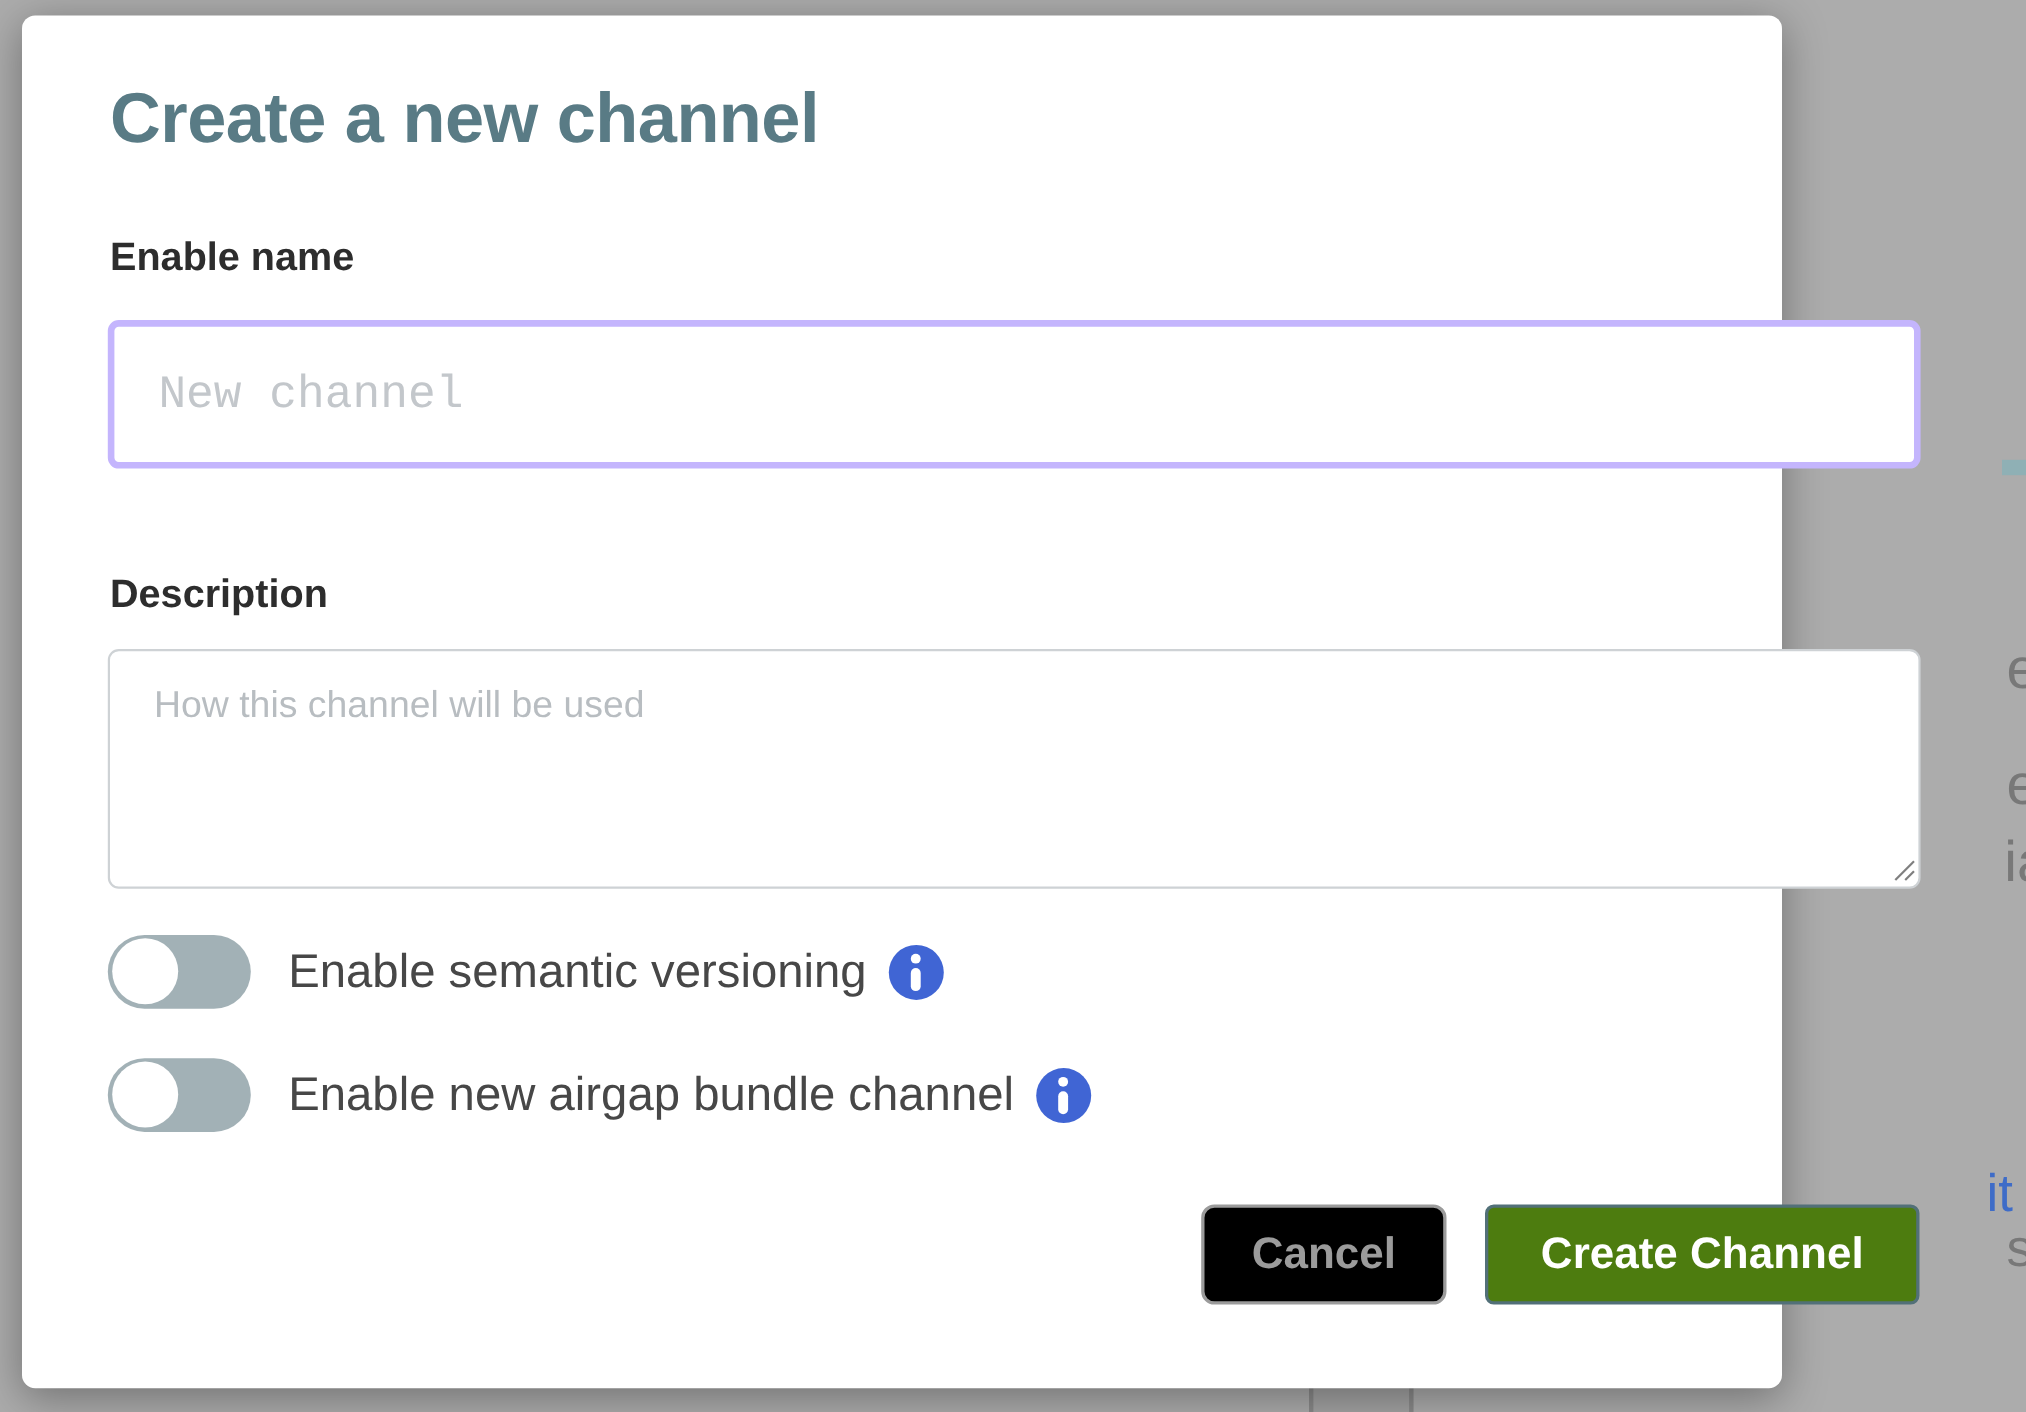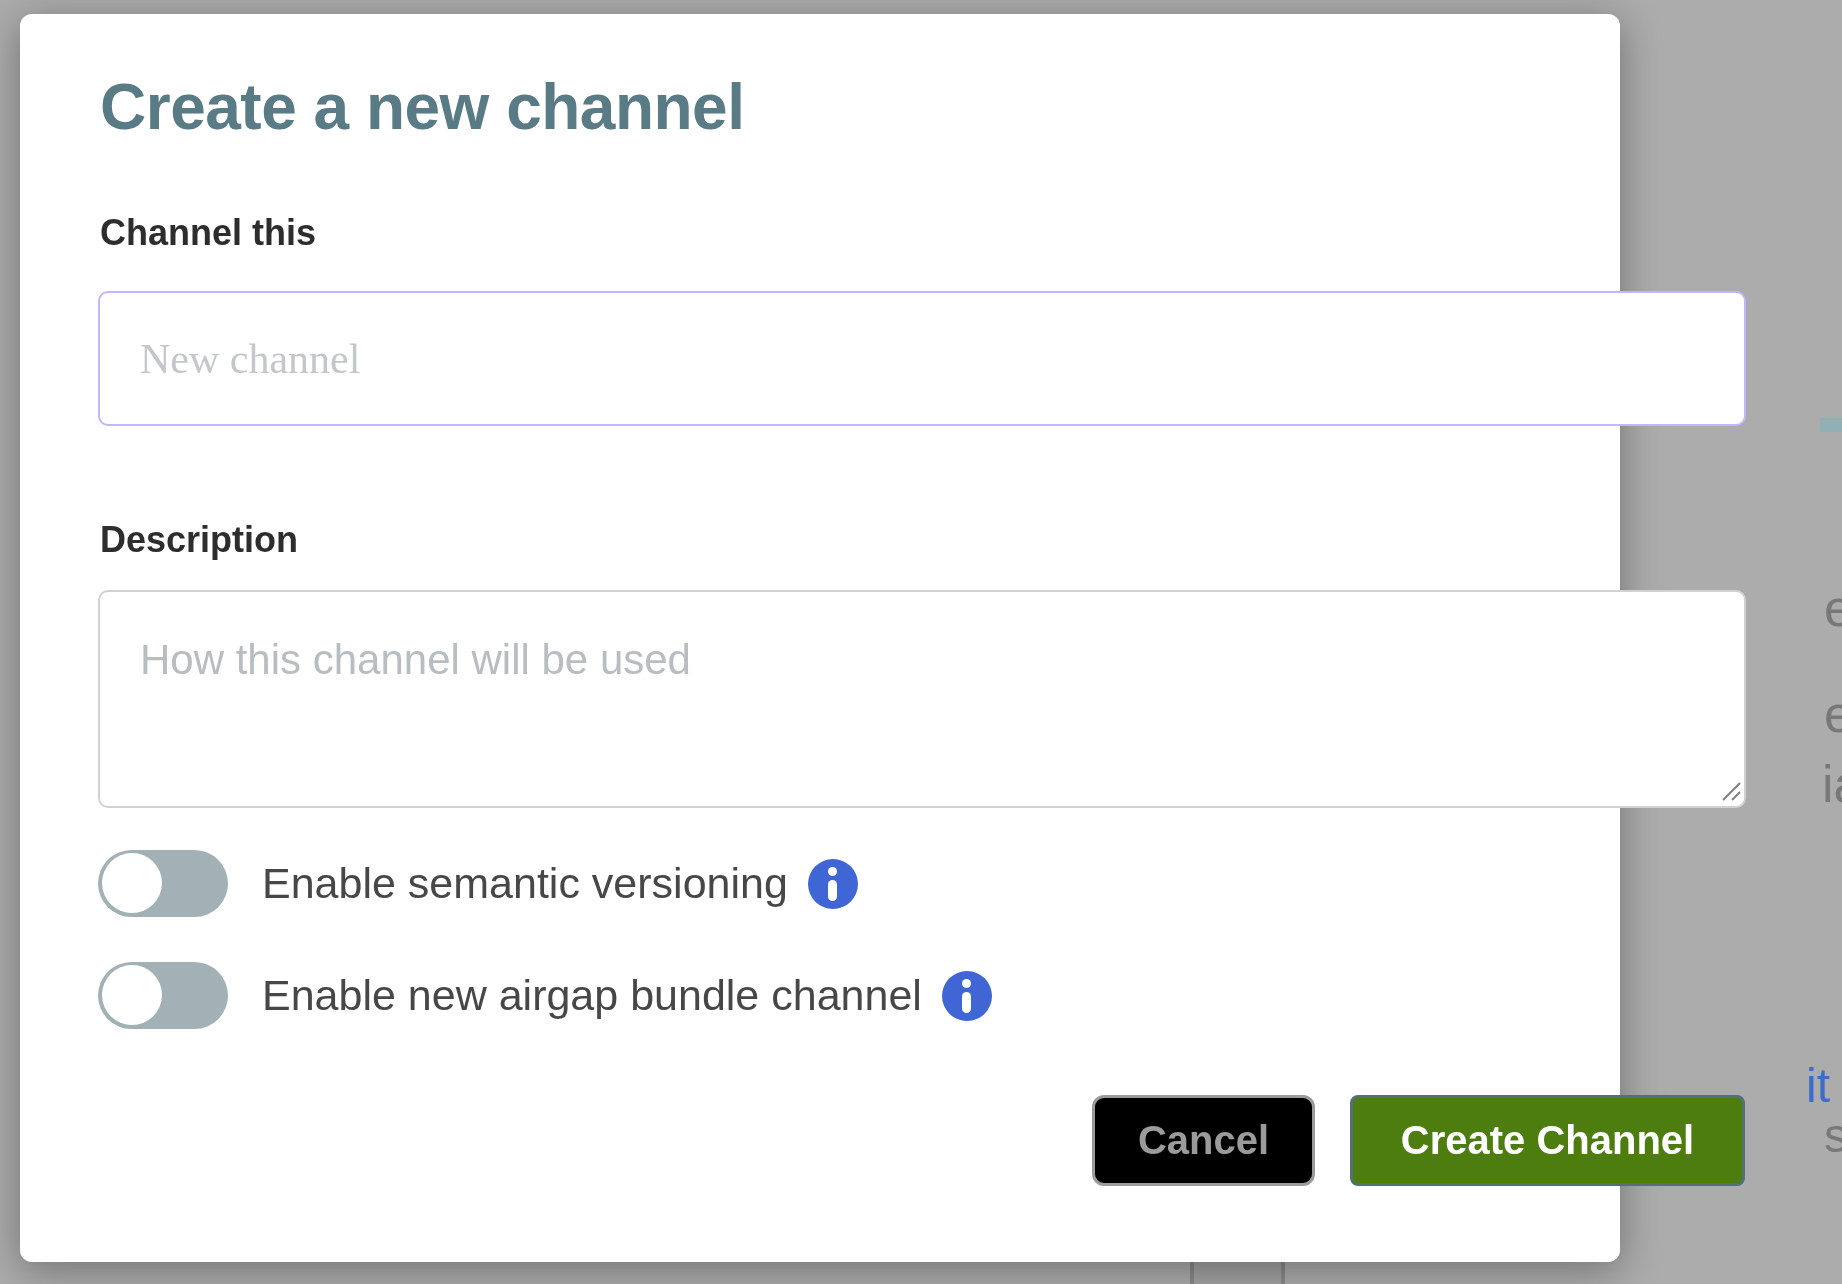--- a/index.html
+++ b/index.html
@@ -58,37 +58,37 @@
     font-size:36px; font-weight:bold;
     color:#2d2d2d;
   }
   .label-channel-name { top:198px; }
   .label-description  { top:505px; }
 
   .text-input {
     position:absolute; left:78px; top:277px;
     width:1648px; height:135px;
     box-sizing:border-box;
-    border:2px solid #c4b5fd; border-radius:10px;
+    border:6px solid #c4b5fd; border-radius:10px;
     padding:0 40px;
-    font-family:Liberation Serif, serif; font-size:42px; color:#333;
+    font-family:Liberation Mono, monospace; font-size:42px; color:#333;
     outline:none;
   }
   .text-input::placeholder { color:#c3c7cb; opacity:1; }
 
   .textarea-wrap {
     position:absolute; left:78px; top:576px;
     width:1648px; height:218px;
   }
   .textarea-input {
     width:100%; height:100%;
     box-sizing:border-box;
     border:2px solid #ced2d5; border-radius:10px;
-    padding:44px 40px;
-    font-family:inherit; font-size:42px; color:#333;
+    padding:30px 40px;
+    font-family:inherit; font-size:34px; color:#333;
     resize:none; outline:none;
   }
   .textarea-input::placeholder { color:#b8bdc1; opacity:1; }
   .resize-grip {
     position:absolute; right:5px; bottom:7px;
     width:22px; height:22px;
     cursor:nwse-resize;
   }
 
   .toggle-row {
@@ -164,21 +164,21 @@
   <span class="bd-frag f-e2">e</span>
   <span class="bd-frag f-ia">ia</span>
   <span class="bd-frag f-it">it</span>
   <span class="bd-frag f-s">s</span>
   <div class="bd-bottom-rect"></div>
 
   <div class="modal">
 
     <h1 class="modal-title">Create a new channel</h1>
 
-    <div class="field-label label-channel-name">Channel this</div>
+    <div class="field-label label-channel-name">Enable name</div>
     <input class="text-input" type="text" placeholder="New channel" style="">
 
     <div class="field-label label-description">Description</div>
     <div class="textarea-wrap">
       <textarea class="textarea-input" placeholder="How this channel will be used" style=""></textarea>
       <svg class="resize-grip" viewBox="0 0 22 22">
         <line x1="21" y1="4" x2="4" y2="21" stroke="#7f7f7f" stroke-width="2"></line>
         <line x1="21" y1="13" x2="13" y2="21" stroke="#7f7f7f" stroke-width="2"></line>
       </svg>
     </div>

